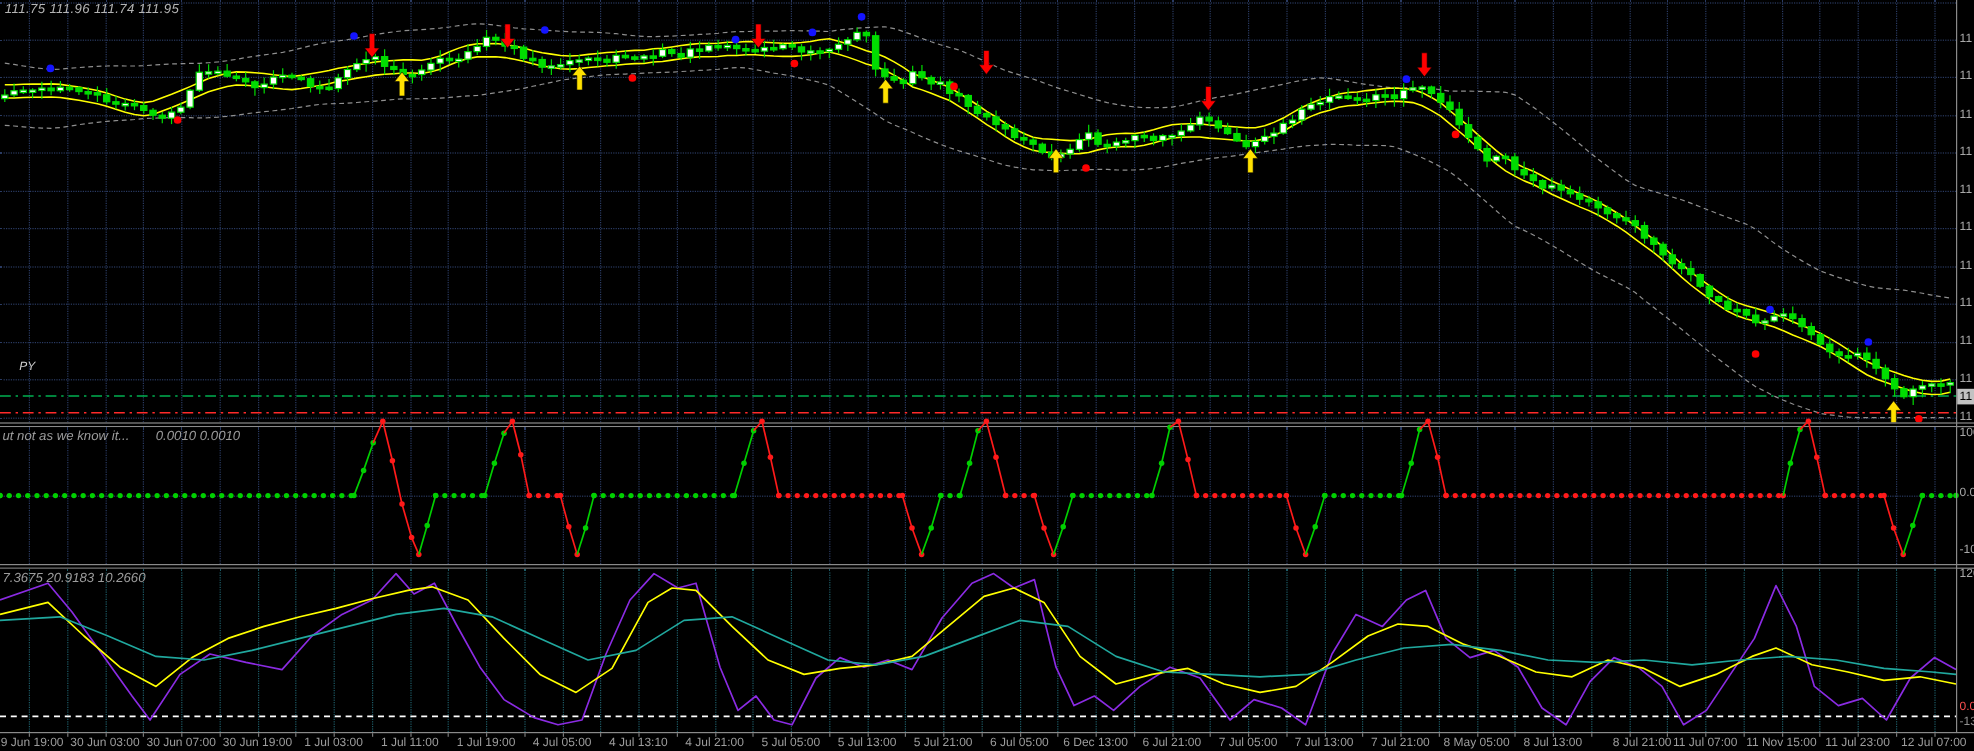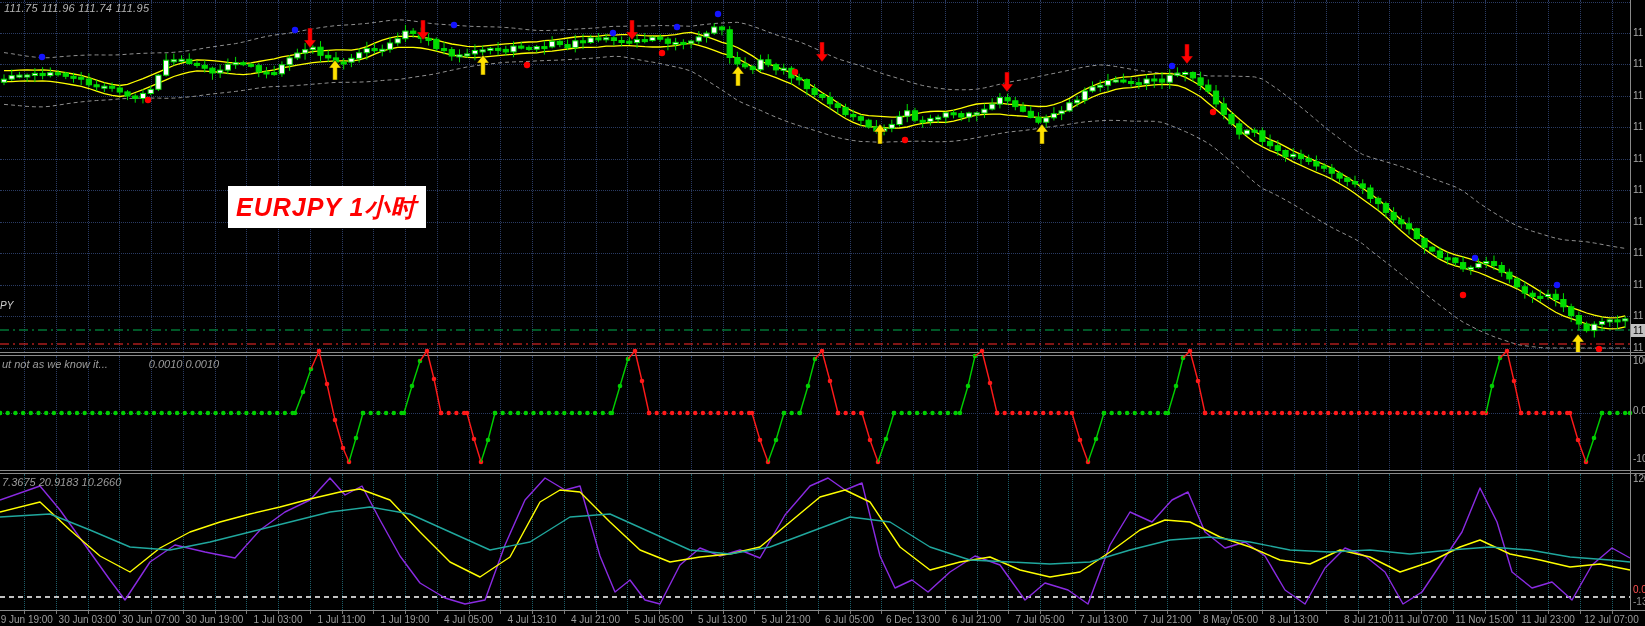--- a/index.html
+++ b/index.html
@@ -10,26 +10,26 @@
   #middle-panel{top:356px;width:1630px;height:114px;}
   #bottom-panel{top:474px;width:1630px;height:136px;}
   .sep{position:absolute;left:0;width:1645px;height:4px;background:#000;
        border-top:1px solid #8a8a8a;border-bottom:1px solid #8a8a8a;box-sizing:border-box;}
   #sep1{top:352px;} #sep2{top:470px;}
   svg{position:absolute;left:0;top:0;overflow:visible;}
   .hgrid{position:absolute;left:0;width:1630px;height:0;border-top:1px dotted #2A3B63;}
   .vgrid{position:absolute;top:0;width:0;border-left:1px dotted #2A3B63;}
   .vgrid.teal{border-left-color:#1D5C68;}
   #ohlc{position:absolute;left:4px;top:2px;font-size:11px;color:#B4B4B4;letter-spacing:.3px;}
-  #left-edge{position:absolute;left:0;top:300px;font-size:10px;color:#CFCFCF;}
+  #left-edge{position:absolute;left:16px;top:300px;font-size:10px;color:#CFCFCF;}
   #symbol-box{position:absolute;left:228px;top:186px;width:198px;height:42px;background:#fff;
               display:flex;align-items:center;padding-left:8px;box-sizing:border-box;z-index:6;}
   #symbol-box span{color:#FF0000;font-weight:bold;font-size:25px;letter-spacing:1px;white-space:nowrap;}
   .ind-label{position:absolute;left:2px;top:2px;font-size:11px;color:#9C9C9C;white-space:nowrap;z-index:5;}
-  .ind-label .vals{margin-left:41px;text-align:right;}
+  .ind-label .vals{margin-left:22px;text-align:right;}
   #price-axis{position:absolute;left:1630px;top:0;width:15px;height:610px;border-left:1px solid #8a8a8a;box-sizing:border-box;}
   .axlab{position:absolute;left:2px;font-size:10px;color:#A8A8A8;white-space:nowrap;}
   #cur-price{position:absolute;left:0;width:15px;height:13px;background:#C2C2C2;color:#000;
              font-size:10px;line-height:13px;padding-left:2px;box-sizing:border-box;white-space:nowrap;overflow:hidden;}
   #time-axis{position:absolute;left:0;top:610px;width:1645px;height:16px;border-top:1px solid #8a8a8a;box-sizing:border-box;}
   .tlab{position:absolute;top:3px;font-size:10px;color:#9C9C9C;transform:translateX(-50%);white-space:nowrap;}
   .tick{position:absolute;top:0;width:0;height:3px;border-left:1px solid #777;}
 </style>
 </head>
 <body>
@@ -555,23 +555,20 @@
         <path d="M1184.7,44 L1189.3,44 L1189.3,56 L1193.2,56 L1187,64 L1180.8,56 L1184.7,56 Z" fill="#FF0000" stroke="#000" stroke-width="0.5"></path>
         <path d="M332.7,80 L337.3,80 L337.3,68 L341.2,68 L335,60 L328.8,68 L332.7,68 Z" fill="#FFE100" stroke="#000" stroke-width="0.5"></path>
         <path d="M480.7,75 L485.3,75 L485.3,63 L489.2,63 L483,55 L476.8,63 L480.7,63 Z" fill="#FFE100" stroke="#000" stroke-width="0.5"></path>
         <path d="M735.7,86 L740.3,86 L740.3,74 L744.2,74 L738,66 L731.8,74 L735.7,74 Z" fill="#FFE100" stroke="#000" stroke-width="0.5"></path>
         <path d="M877.7,144 L882.3,144 L882.3,132 L886.2,132 L880,124 L873.8,132 L877.7,132 Z" fill="#FFE100" stroke="#000" stroke-width="0.5"></path>
         <path d="M1039.7,144 L1044.3,144 L1044.3,132 L1048.2,132 L1042,124 L1035.8,132 L1039.7,132 Z" fill="#FFE100" stroke="#000" stroke-width="0.5"></path>
         <path d="M1575.7,354 L1580.3,354 L1580.3,342 L1584.2,342 L1578,334 L1571.8,342 L1575.7,342 Z" fill="#FFE100" stroke="#000" stroke-width="0.5"></path>
       </svg>
     <div id="ohlc">111.75 111.96 111.74 111.95</div>
     <div id="left-edge">PY</div>
-    <div id="symbol-box">
-      <span>EURJPY 1小时</span>
-    </div>
   </div>
 
   <div id="sep1" class="sep"></div>
 
   <div id="middle-panel" class="panel">
     <div class="ind-label">
       <span>ut not as we know it...</span><span class="vals">0.0010 0.0010</span>
     </div>
     <div id="middle-grid">
         <div class="vgrid" style="left: 24px; height: 114px;"></div>

